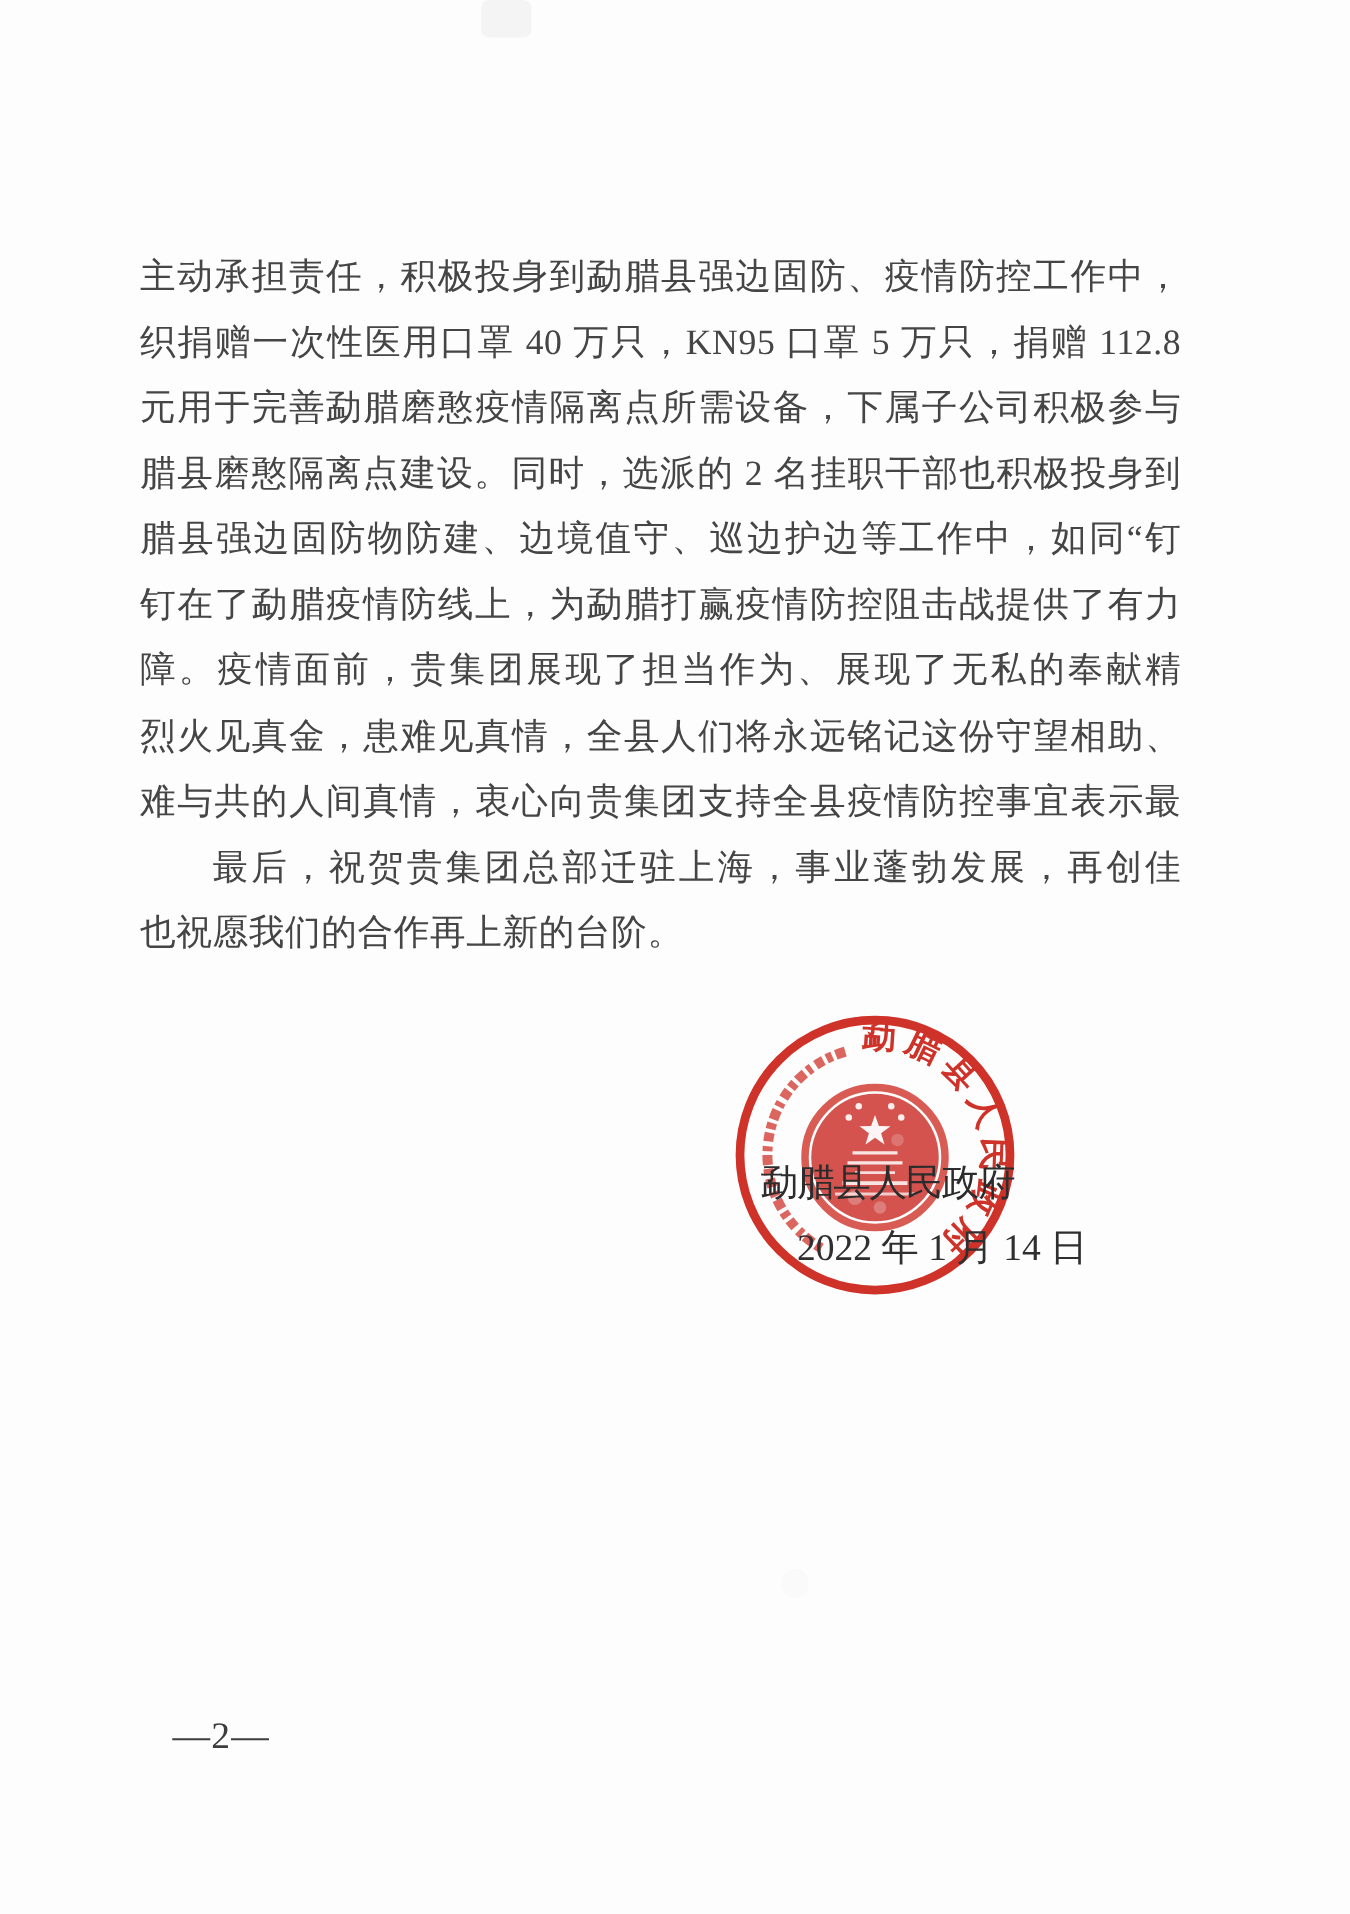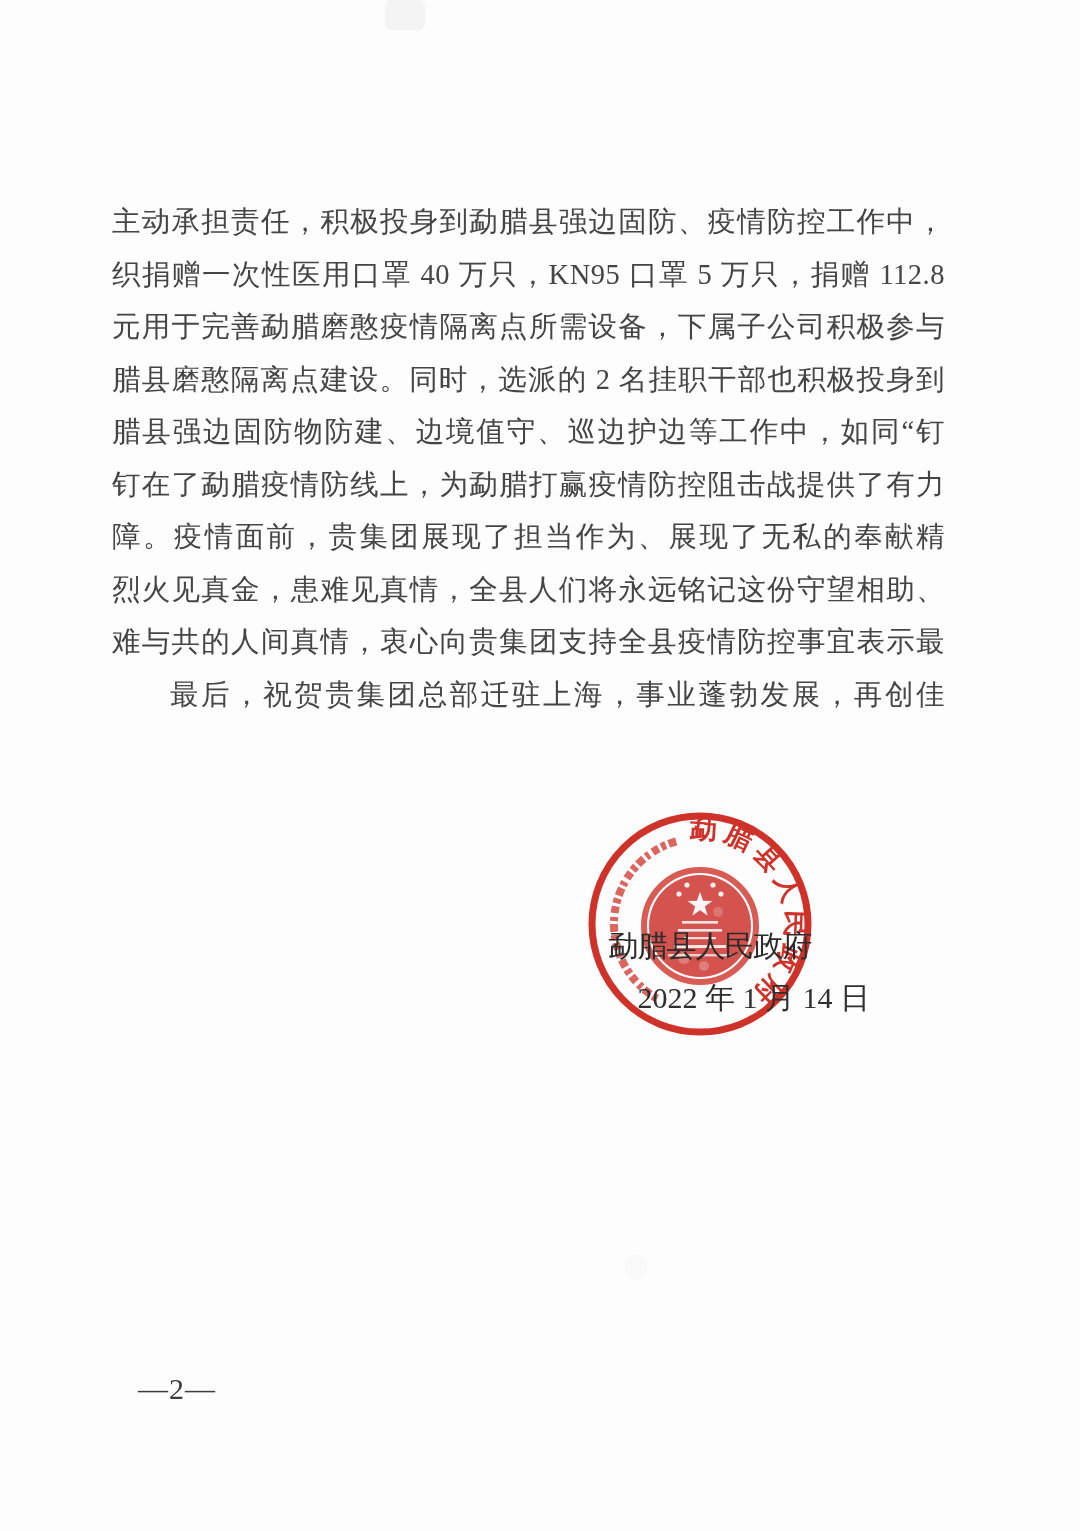--- a/index.html
+++ b/index.html
@@ -87,20 +87,21 @@
     <div class="line">主动承担责任，积极投身到勐腊县强边固防、疫情防控工作中，组</div>
     <div class="line">织捐赠一次性医用口罩 40 万只，KN95 口罩 5 万只，捐赠 112.8 万</div>
     <div class="line">元用于完善勐腊磨憨疫情隔离点所需设备，下属子公司积极参与勐</div>
     <div class="line">腊县磨憨隔离点建设。同时，选派的 2 名挂职干部也积极投身到勐</div>
     <div class="line">腊县强边固防物防建、边境值守、巡边护边等工作中，如同“钉子”，</div>
     <div class="line">钉在了勐腊疫情防线上，为勐腊打赢疫情防控阻击战提供了有力保</div>
     <div class="line">障。疫情面前，贵集团展现了担当作为、展现了无私的奉献精神，</div>
     <div class="line">烈火见真金，患难见真情，全县人们将永远铭记这份守望相助、患</div>
     <div class="line">难与共的人间真情，衷心向贵集团支持全县疫情防控事宜表示最诚</div>
     <div class="line line--indent">最后，祝贺贵集团总部迁驻上海，事业蓬勃发展，再创佳绩，</div>
+    <div class="line line--end">也祝愿我们的合作再上新的台阶。</div>
   </div>
 
   <div class="seal">
     <svg viewBox="0 0 232 232" xmlns="http://www.w3.org/2000/svg">
 
       <circle cx="116" cy="116" r="108" fill="none" stroke="#cb2118" stroke-width="7"></circle>
 
       <path d="M 73 190.5 A 86 86 0 0 1 93.7 32.9" fill="none" stroke="#cb2118" stroke-width="8" stroke-dasharray="5 3 8 3 4 4 7 3" opacity="0.75"></path>
 
       <defs>

